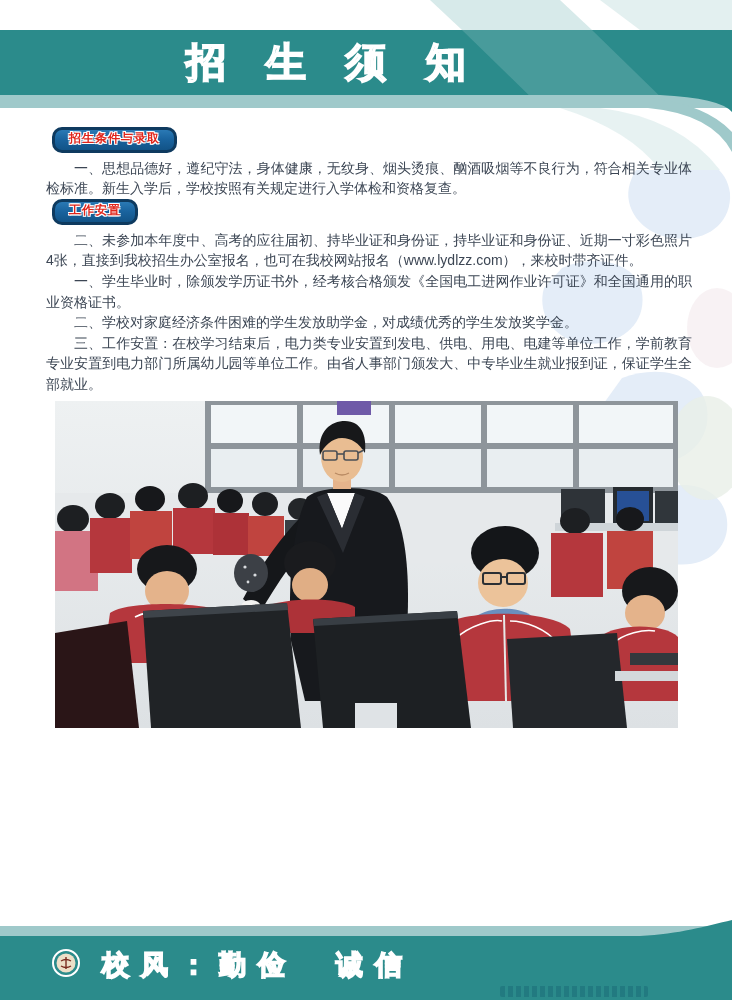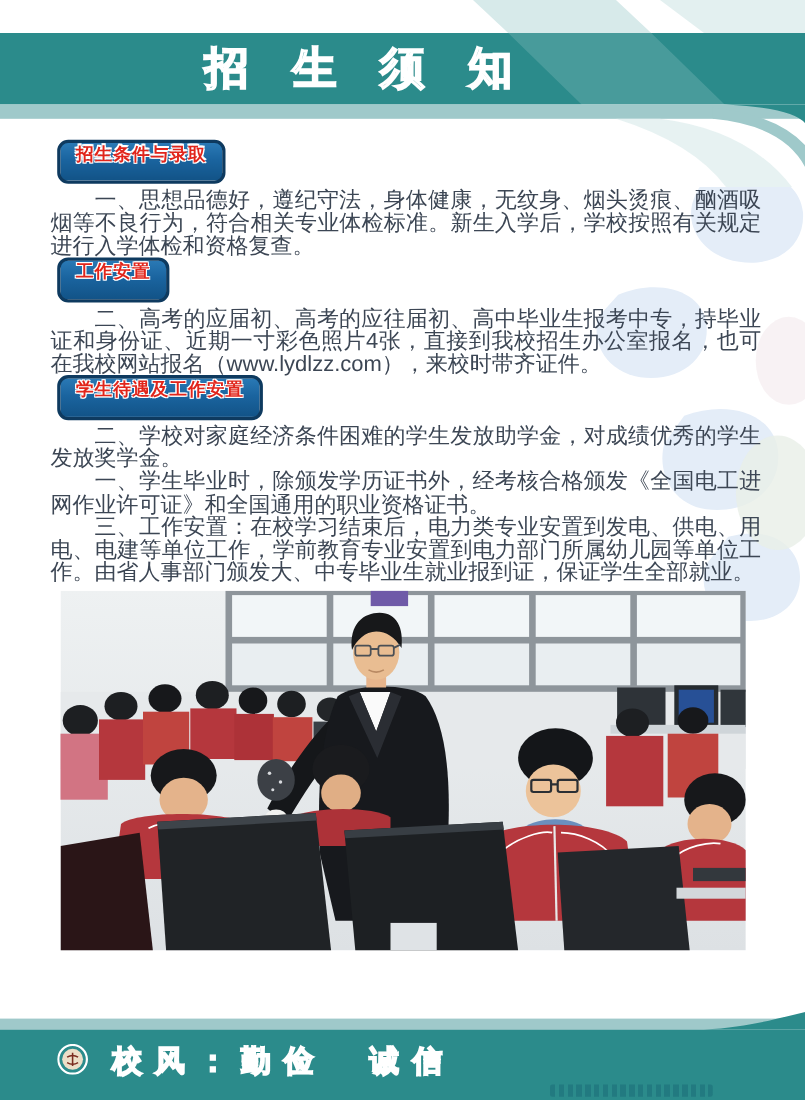--- a/index.html
+++ b/index.html
@@ -24,28 +24,28 @@
   }
 
   
   .content{position:relative;z-index:1;}
   .pill-row{margin:0 0 5px 52px;}
   .pill-row.first{margin-top:15px;}
   .pill{
     display:inline-block;
     background:linear-gradient(180deg,#2a79b5 0%,#1a649f 45%,#125387 100%);
     border:3px solid #0e3a5f;border-radius:10px;
-    padding:2px 14px 14px;line-height:1.15;
-    font-size:16px;font-weight:bold;letter-spacing:1px;color:#e1251b;
+    padding:2px 14px 4px;line-height:1.15;
+    font-size:12px;font-weight:bold;letter-spacing:1px;color:#e1251b;
     text-shadow:-1px -1px 0 #fff,1px -1px 0 #fff,-1px 1px 0 #fff,1px 1px 0 #fff,0 1px 0 #fff,0 -1px 0 #fff;
   }
   .para{
     margin:0 40px 0 46px;
     text-indent:2em;
-    font-size:20px;line-height:20.6px;
+    font-size:14px;line-height:20.6px;
     color:#3c4654;text-align:justify;
   }
   .photo-wrap{margin:6px 0 0 55px;width:623px;height:327px;position:relative;z-index:1;}
   .photo-wrap svg{display:block;}
 
   
   .map-watermark{position:absolute;top:148px;right:0;z-index:0;}
 
   
   .footer{position:absolute;left:0;bottom:0;width:654px;height:82px;z-index:2;}
@@ -101,27 +101,24 @@
   <div class="content">
 
     <div class="pill-row first">
       <span class="pill">招生条件与录取</span>
     </div>
     <p class="para">一、思想品德好，遵纪守法，身体健康，无纹身、烟头烫痕、酗酒吸烟等不良行为，符合相关专业体检标准。新生入学后，学校按照有关规定进行入学体检和资格复查。</p>
 
     <div class="pill-row">
       <span class="pill">工作安置</span>
     </div>
-    <p class="para">二、高考的应届初、高考的应往届初、高中毕业生报考中专，持毕业证和身份证、近期一寸彩色照片4张，直接到我校招生办公室报名，也可在我校网站报名（www.lydlzz.com），来校时带齐证件。</p>
-
-    <div class="pill-row">
-      <span class="pill">学生待遇及工作安置</span>
-    </div>
+    <p class="para">二、未参加本年度中、高考的应往届初、持毕业证和身份证，持毕业证和身份证、近期一寸彩色照片4张，直接到我校招生办公室报名，也可在我校网站报名（www.lydlzz.com），来校时带齐证件。</p>
+
+    <p class="para">一、学生毕业时，除颁发学历证书外，经考核合格颁发《全国电工进网作业许可证》和全国通用的职业资格证书。</p>
     <p class="para">二、学校对家庭经济条件困难的学生发放助学金，对成绩优秀的学生发放奖学金。</p>
-    <p class="para">一、学生毕业时，除颁发学历证书外，经考核合格颁发《全国电工进网作业许可证》和全国通用的职业资格证书。</p>
     <p class="para">三、工作安置：在校学习结束后，电力类专业安置到发电、供电、用电、电建等单位工作，学前教育专业安置到电力部门所属幼儿园等单位工作。由省人事部门颁发大、中专毕业生就业报到证，保证学生全部就业。</p>
 
     <div class="photo-wrap">
       <svg width="623" height="327" viewBox="0 0 623 327">
         <defs>
           <linearGradient id="wallG" x1="0" y1="0" x2="0" y2="1">
             <stop offset="0" stop-color="#eef1f2"></stop>
               <stop offset="1" stop-color="#dde1e4"></stop>
           </linearGradient>
         </defs>

